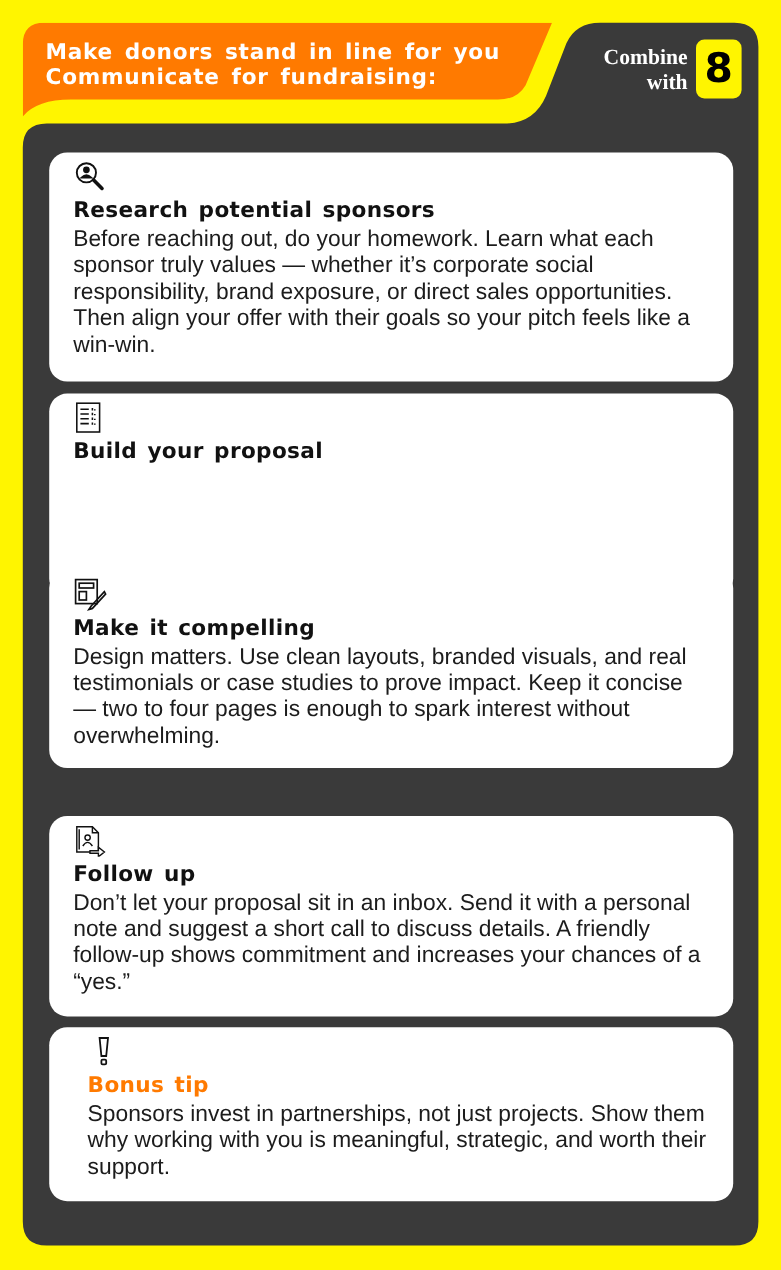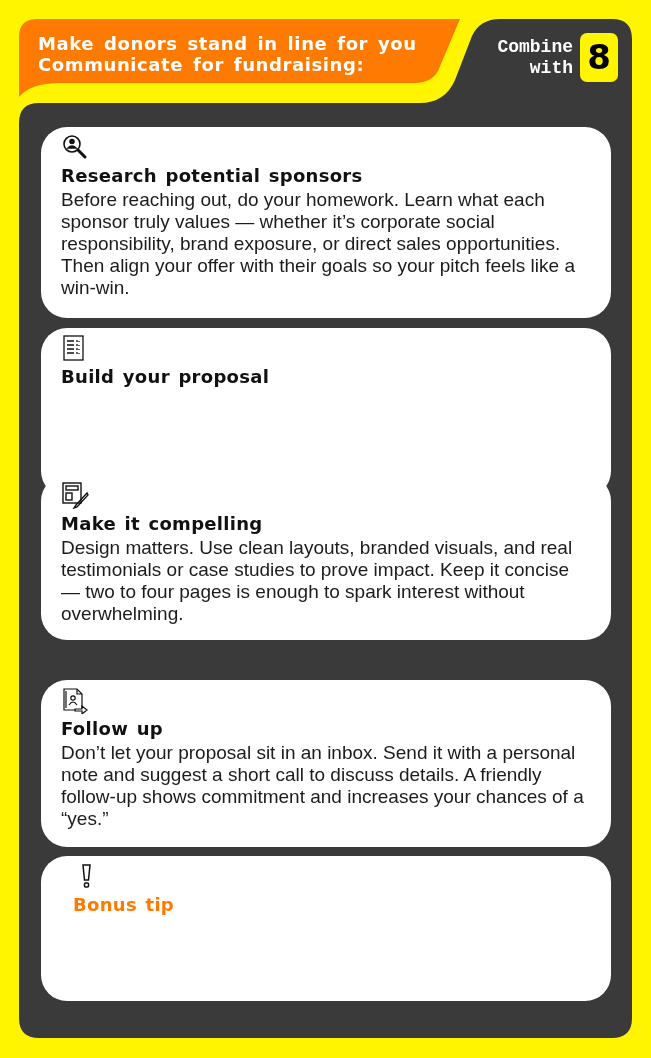--- a/index.html
+++ b/index.html
@@ -24,21 +24,21 @@
     letter-spacing: 0.6px;
     word-spacing: 3px;
   }
   .header-title div { white-space: nowrap; }
   .dark-shape { position: absolute; left: 0; top: 0; }
   .combine {
     position: absolute;
     right: 78px; top: 37px;
     text-align: right;
     color: #FFFFFF;
-    font-family: Liberation Mono, monospace;
+    font-family: Liberation Serif, serif;
     font-weight: bold;
     font-size: 18px;
     line-height: 21px;
   }
   .badge {
     position: absolute;
     left: 580px; top: 33px;
     width: 38px; height: 49px;
     background: #FFF500;
     border-radius: 7px;
@@ -46,21 +46,21 @@
     font-family: "DejaVu Sans", sans-serif;
     font-weight: bold;
     font-size: 34px;
     line-height: 49px;
     text-align: center;
   }
   .card {
     position: absolute;
     left: 41px; width: 570px;
     background: #FFFFFF;
-    border-radius: 26px;
+    border-radius: 15px;
     box-sizing: border-box;
     padding: 6px 20px 0 20px;
   }
   .card .icon { height: 28px; display: flex; align-items: center; }
   .card .title {
     font-family: "DejaVu Sans", sans-serif;
     font-weight: bold;
     font-size: 18px;
     line-height: 22px;
     color: #111;
@@ -153,13 +153,14 @@
 </div>
 
 <div class="card" style="top:856px; height:145px;padding-left:32px;">
   <div class="icon">
     <svg width="30" height="28" viewBox="0 0 30 28" fill="none" stroke="#111" stroke-width="1.5">
       <path d="M10 3 H17 L15.5 18 H11.5 Z"></path>
       <rect x="11.5" y="21" width="4" height="4" rx="1"></rect>
     </svg>
   </div>
   <div class="title orange">Bonus tip</div>
+  <div class="body">Sponsors invest in partnerships, not just projects. Show them why working with you is meaningful, strategic, and worth their support.</div>
 </div>
 
 </body></html>

